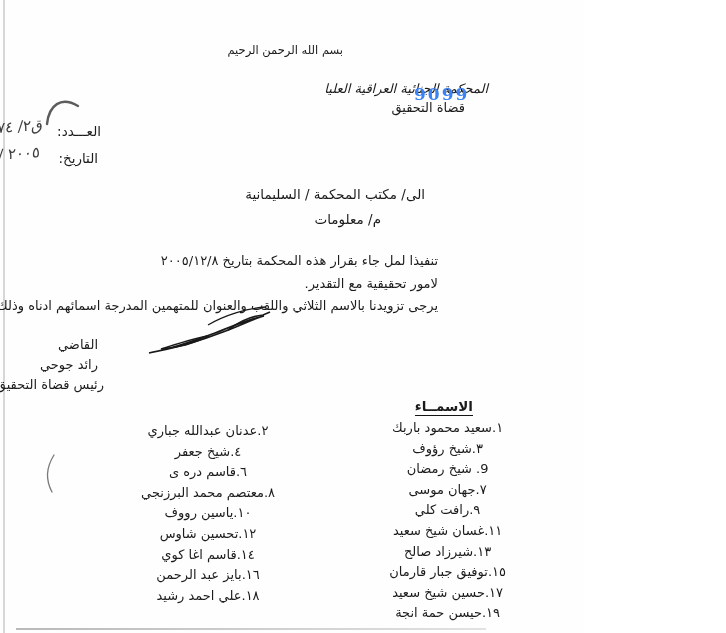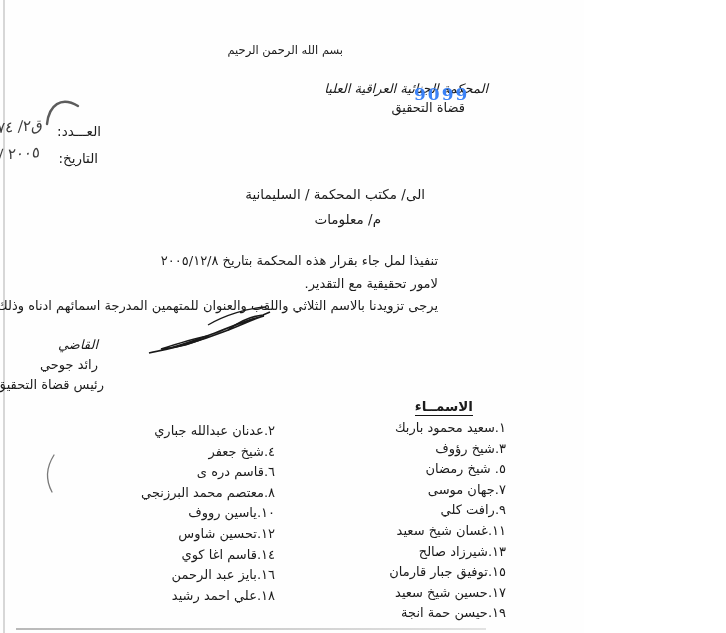--- a/index.html
+++ b/index.html
@@ -19,21 +19,21 @@
   .t11{font-size:11.5px;line-height:13px;}
   .stamp{
     font-family:"DejaVu Serif",serif;
     font-weight:700;font-size:17px;letter-spacing:2px;color:#3b82f6;
   }
   .hand{
     font-size:15px;color:#2c2c2c;
     transform:rotate(-4deg) skewX(-6deg);
     transform-origin:center;opacity:.92;
   }
-  .names-col{direction:rtl;text-align:right;font-size:13px;}
+  .names-col{direction:rtl;text-align:center;font-size:13px;}
   .names-col .row{line-height:20.6px;height:20.6px;}
   .hdr-underline{
     font-weight:700;border-bottom:1.6px solid #141414;padding-bottom:1px;
   }
   .edge-left{
     position:absolute;left:3px;top:0;width:2px;height:633px;
     background:#d7d7d7;
   }
   .edge-bottom{
     position:absolute;left:16px;top:628px;height:2px;width:470px;
@@ -79,32 +79,32 @@
     <div>يرجى تزويدنا بالاسم الثلاثي واللقب والعنوان للمتهمين المدرجة اسمائهم ادناه وذلك</div>
   </div>
 
   <svg class="overlay" width="726" height="633" viewBox="0 0 726 633">
     <path d="M149,353 C170,349 200,341 223,332 C242,325 255,318 264,316 C252,318 233,326 215,333 C196,340 171,349 153,352 Z" fill="none" stroke="#191919" stroke-width="1.7"></path>
     <path d="M161,349 C180,343 198,337 209,336 C196,343 177,348 161,349 Z" fill="none" stroke="#191919" stroke-width="1.4"></path>
     <path d="M228,330 C240,321 253,316 263,315 L270,312" fill="none" stroke="#191919" stroke-width="1.6"></path>
     <path d="M208,325 C225,315 248,308 266,307" fill="none" stroke="#191919" stroke-width="1.3"></path>
   </svg>
 
-  <div class="abs rtl t13" style="right:486px;top:337px;font-style:italic;">القاضي</div>
+  <div class="abs rtl t13" style="right:486px;top:337px;">القاضي</div>
   <div class="abs rtl t13" style="right:486px;top:357px;">رائد جوحي</div>
   <div class="abs rtl t13" style="right:480px;top:377px;">رئيس قضاة التحقيق</div>
 
   <div class="abs rtl t135" style="right:111px;top:398px;">
     <span class="hdr-underline">الاسمــاء</span>
   </div>
 
   <div class="abs names-col" style="right:78px;top:418px;">
     <div class="row">١.سعيد محمود باربك</div>
     <div class="row">٣.شيخ رؤوف</div>
-    <div class="row">٥. شيخ رمضان</div>
+    <div class="row">9. شيخ رمضان</div>
     <div class="row">٧.جهان موسى</div>
     <div class="row">٩.رافت كلي</div>
     <div class="row">١١.غسان شيخ سعيد</div>
     <div class="row">١٣.شيرزاد صالح</div>
     <div class="row">١٥.توفيق جبار قارمان</div>
     <div class="row">١٧.حسين شيخ سعيد</div>
     <div class="row">١٩.حيسن حمة انجة</div>
   </div>
 
   <div class="abs names-col" style="right:309px;top:421px;">

